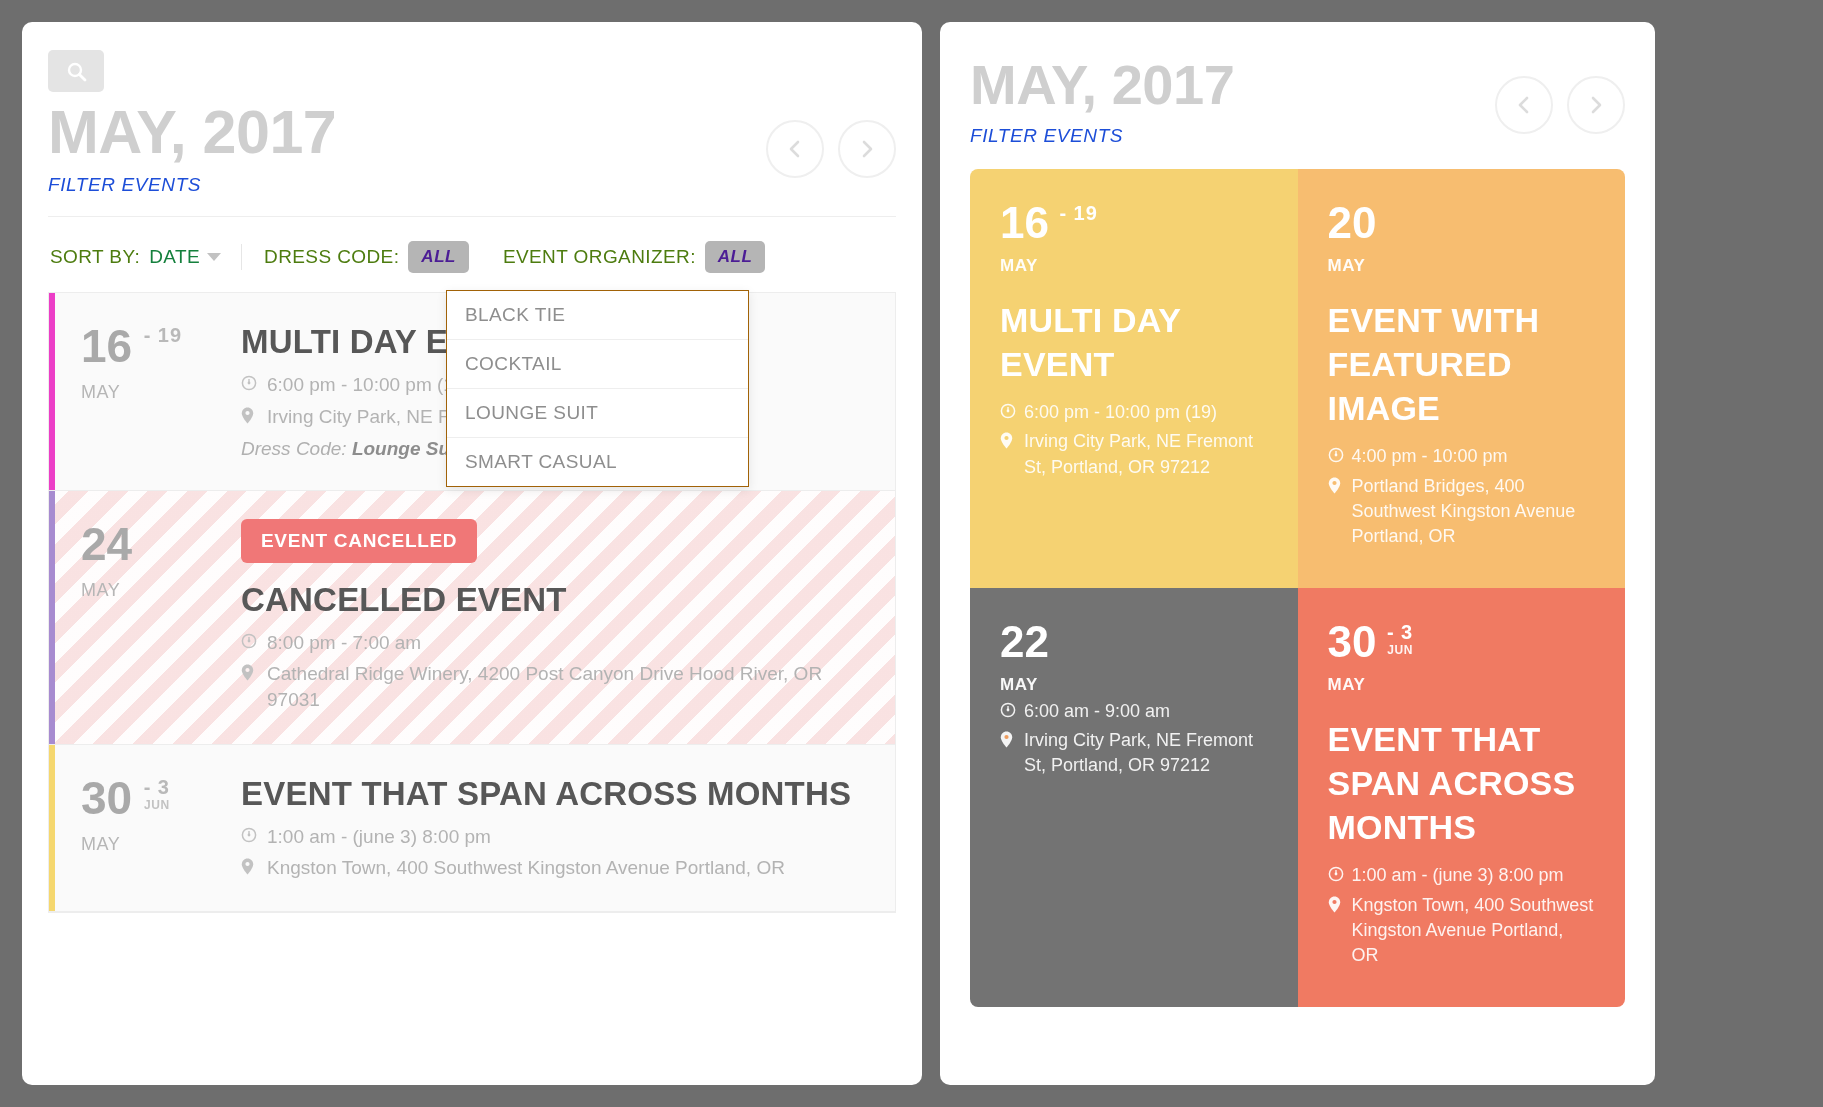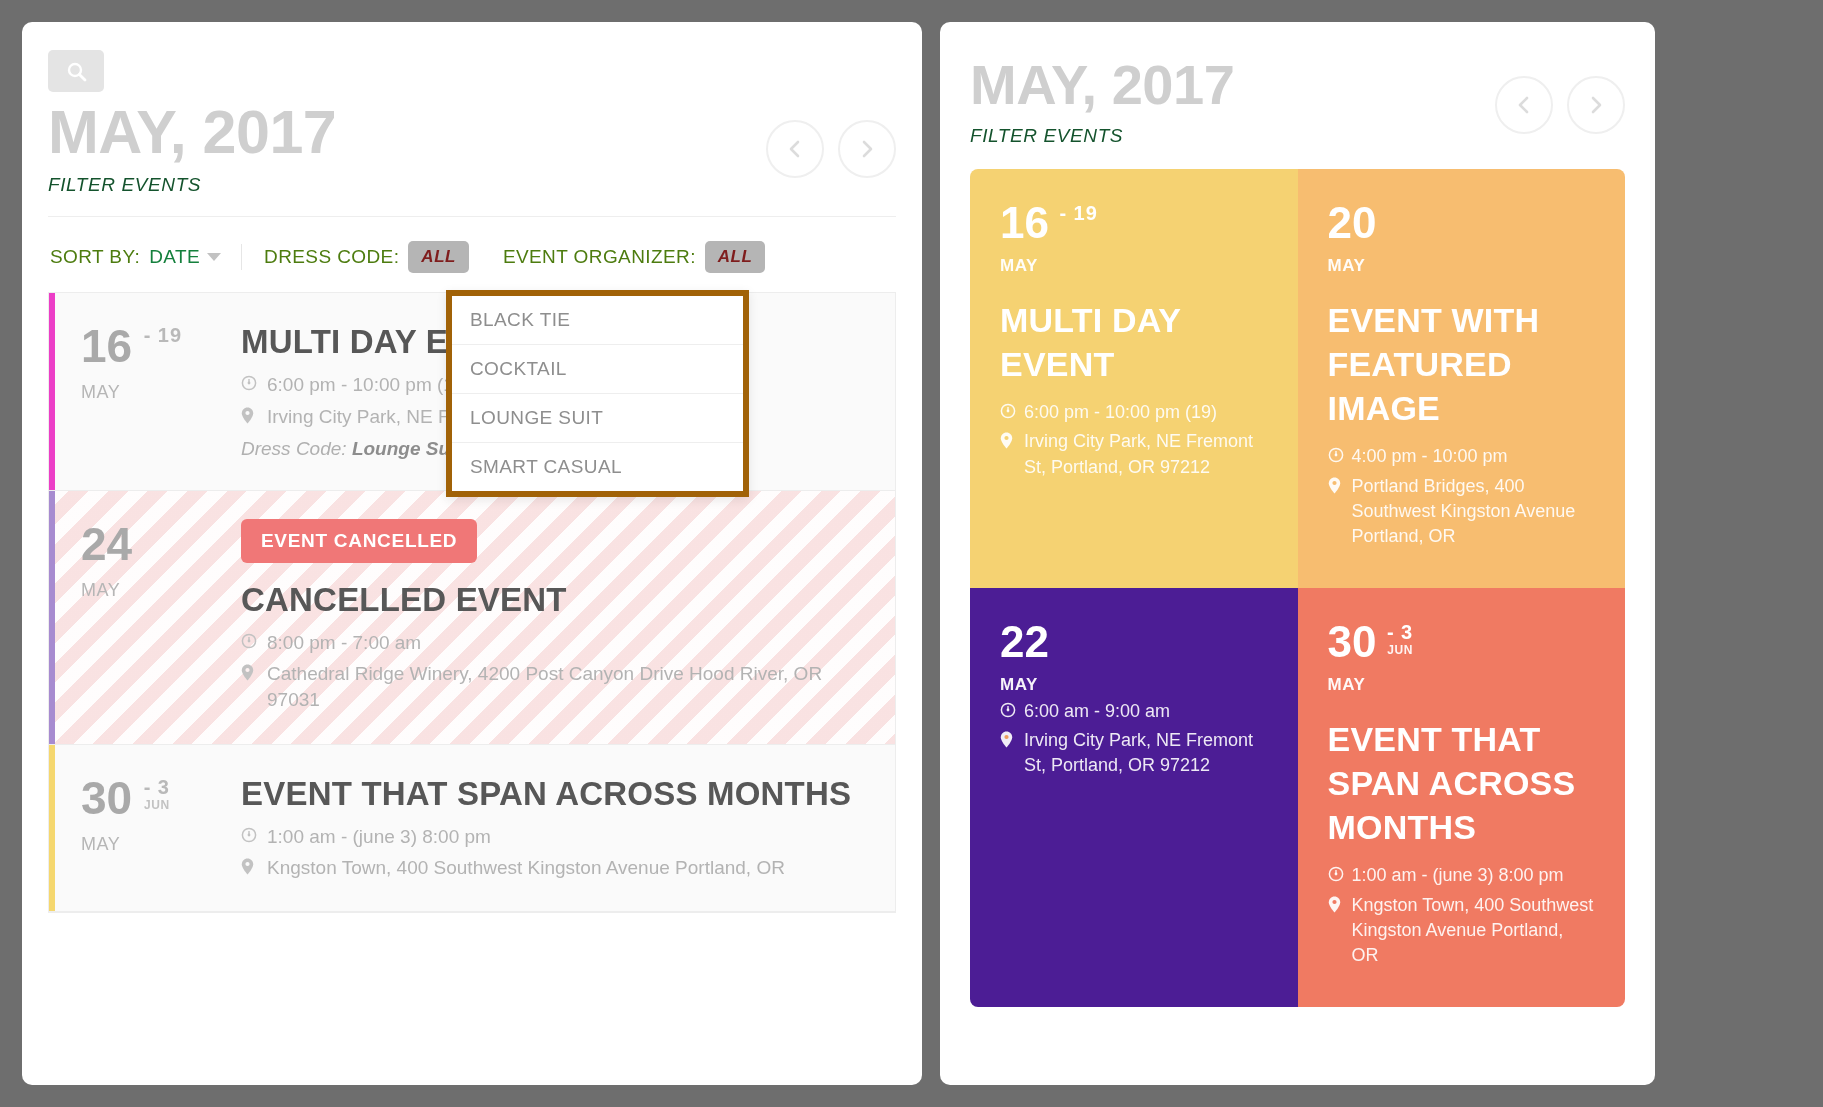--- a/index.html
+++ b/index.html
@@ -48,21 +48,21 @@
     font-weight: bold;
     color: #cfcfcf;
     letter-spacing: -0.5px;
     line-height: 1.05;
     white-space: nowrap;
   }
   .panel-right .cal-title { font-size: 56px; }
   .cal-sub {
     font-size: 19px;
     font-style: italic;
-    color: #14532d;
+    color: #1d4ed8;
     letter-spacing: 0.6px;
     margin-top: 10px;
   }
   .nav-group { display: flex; gap: 14px; margin-top: 20px; }
   .nav-btn {
     width: 58px; height: 58px;
     border: 2px solid #efefef;
     border-radius: 50%;
     background: #fff;
     display: flex; align-items: center; justify-content: center;
@@ -98,41 +98,41 @@
     margin-right: 20px;
     cursor: pointer;
   }
   .vdiv {
     width: 1px; height: 26px;
     background: #e6e6e6;
     margin-right: 22px;
   }
   .chip {
     background: #b5b5b5;
-    color: #7f1d1d;
+    color: #4c1d95;
     border: none;
     border-radius: 5px;
     font-size: 17px;
     font-style: italic;
     font-weight: bold;
     letter-spacing: 0.5px;
     padding: 6px 13px;
     margin-right: 34px;
     cursor: pointer;
   }
   .chip.last { margin-right: 0; }
 
   
   .dropdown {
     position: absolute;
     left: 398px;
     top: 73px;
     width: 303px;
     background: #ffffff;
-    border: 6px solid #a16207;
+    border: 1px solid #a16207;
     box-shadow: 0 3px 10px rgba(0,0,0,0.09);
     z-index: 40;
   }
   .dd-item {
     padding: 13px 18px;
     font-size: 19px;
     color: #8e8e8e;
     letter-spacing: 0.4px;
     border-bottom: 1px solid #eeeeee;
     cursor: pointer;
@@ -566,21 +566,21 @@
           <span class="meta-ico">
             <svg width="13" height="17" viewBox="0 0 13 17">
               <path d="M6.5 0.6C3.3 0.6 0.8 3.1 0.8 6.2c0 4.2 5.7 10.2 5.7 10.2s5.7-6 5.7-10.2C12.2 3.1 9.7 0.6 6.5 0.6z" fill="rgba(255,255,255,0.92)"></path>
               <circle cx="6.5" cy="6" r="2.1" fill="#f7bd70"></circle>
             </svg>
           </span>
           <span>Portland Bridges, 400 Southwest Kingston Avenue Portland, OR</span>
         </div>
       </div>
 
-      <div class="tile" style="background:#4c1d95">
+      <div class="tile" style="background:#737373">
         <div>
           <span class="tile-date">22</span>
         </div>
         <div class="tile-month">MAY</div>
         <div class="tile-meta">
           <span class="meta-ico">
             <svg width="16" height="16" viewBox="0 0 16 16">
               <circle cx="8" cy="8" r="6.6" fill="none" stroke="rgba(255,255,255,0.9)" stroke-width="1.5"></circle>
               <circle cx="8" cy="8" r="1.4" fill="rgba(255,255,255,0.9)"></circle>
               <line x1="8" y1="8" x2="8" y2="4" stroke="rgba(255,255,255,0.9)" stroke-width="1.4"></line>

